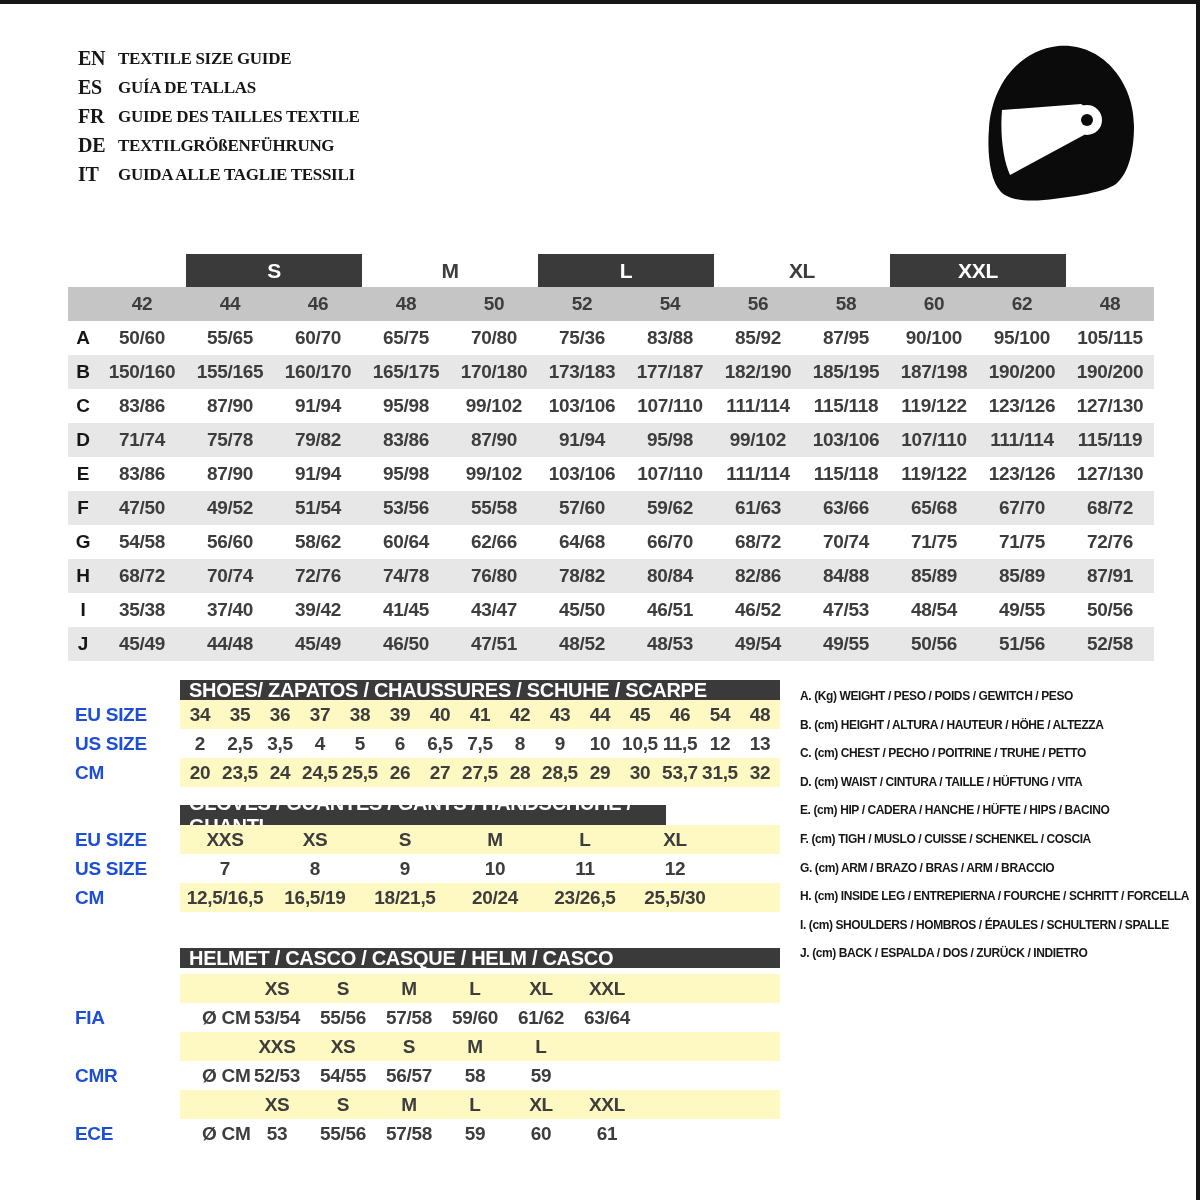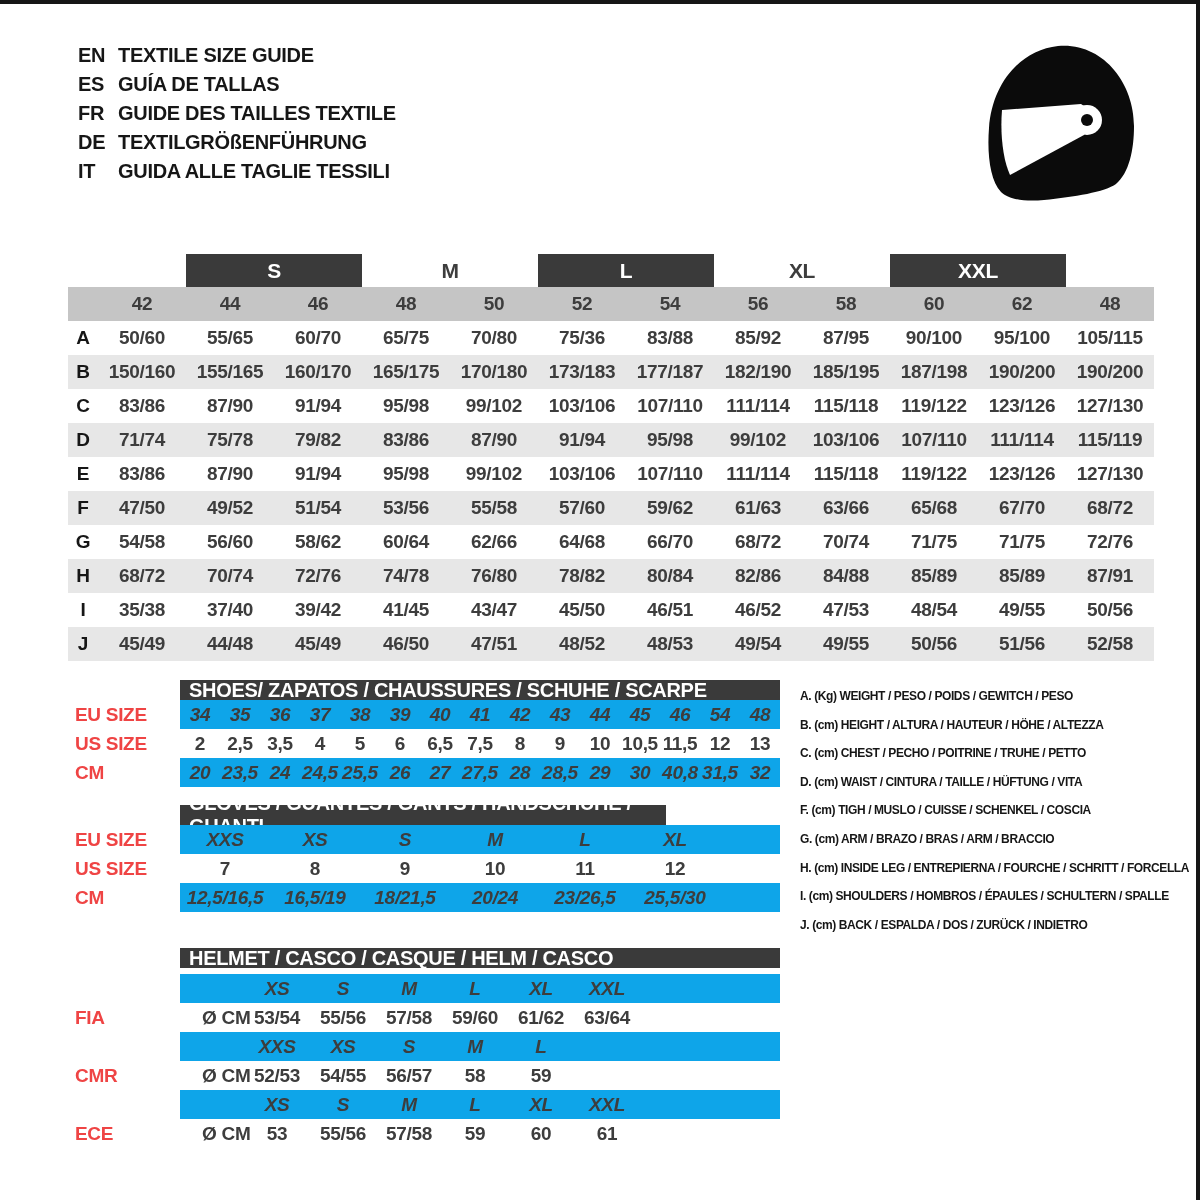--- a/index.html
+++ b/index.html
@@ -4,23 +4,23 @@
 <style>
   html,body{margin:0;padding:0;background:#fff;}
   .page{
     position:relative;width:1200px;height:1200px;background:#fff;overflow:hidden;
     box-sizing:border-box;border-top:4px solid #161616;border-right:4px solid #161616;
     font-family:"Liberation Sans","DejaVu Sans",sans-serif;color:#1c1c1c;
     letter-spacing:-0.3px;
   }
   
   .lang-block{position:absolute;left:78px;top:40px;}
-  .lang-row{display:flex;height:29px;align-items:flex-start;}
+  .lang-row{display:flex;height:29px;align-items:center;font-family:Liberation Serif, serif;}
   .lang-code{width:40px;font-weight:700;font-size:20px;color:#161616;}
-  .lang-title{font-weight:700;font-size:20px;color:#161616;}
+  .lang-title{font-weight:700;font-size:17px;color:#161616;}
   
   .helmet-icon{position:absolute;left:978px;top:36px;width:162px;height:164px;}
   
   .size-table{position:absolute;left:68px;top:250px;width:1086px;}
   .mt-grid{display:grid;grid-template-columns:30px repeat(12,88px);}
   .band-row{height:33px;}
   .band{display:flex;align-items:center;justify-content:center;
     font-weight:700;font-size:21px;color:#3d3d3d;}
   .band.dark{background:#3a3a3a;color:#fff;}
   .num-row{height:34px;background:#c5c5c5;}
@@ -30,23 +30,23 @@
     font-weight:700;font-size:19px;color:#3d3d3d;white-space:nowrap;}
   .cell.letter{color:#161616;}
   .cell.num{color:#3d3d3d;}
   
   .section{position:absolute;display:grid;grid-template-columns:105px 600px;}
   .sec-title{
     grid-column:2;height:20px;background:#3a3a3a;color:#fff;display:flex;align-items:center;
     padding-left:9px;font-weight:700;font-size:20px;box-sizing:border-box;
   }
   .sec-title.narrow{width:486px;}
-  .side-label{display:flex;align-items:center;font-weight:700;font-size:19px;color:#ef4444;}
+  .side-label{display:flex;align-items:center;font-weight:700;font-size:19px;color:#1d4ed8;}
   .srow{display:grid;height:29px;}
-  .srow.stripe{background:#0ea5e9;font-style:italic;}
+  .srow.stripe{background:#fef9c3;}
   .srow .cell{font-size:19px;}
   .shoes-grid{grid-template-columns:repeat(15,40px);}
   .gloves-grid{grid-template-columns:repeat(6,90px);}
   .helmet-grid{grid-template-columns:64px repeat(6,66px) 1fr;}
   .hgap{height:6px;grid-column:1 / span 2;}
   .cell.unit{justify-content:flex-start;padding-left:22px;color:#3d3d3d;}
   
   .legend{position:absolute;left:800px;top:678px;width:396px;}
   .legend-item{font-weight:700;font-size:12px;line-height:28.6px;color:#161616;letter-spacing:-0.4px;}
 </style>
@@ -316,21 +316,21 @@
           <div class="cell val">24</div>
           <div class="cell val">24,5</div>
           <div class="cell val">25,5</div>
           <div class="cell val">26</div>
           <div class="cell val">27</div>
           <div class="cell val">27,5</div>
           <div class="cell val">28</div>
           <div class="cell val">28,5</div>
           <div class="cell val">29</div>
           <div class="cell val">30</div>
-          <div class="cell val">40,8</div>
+          <div class="cell val">53,7</div>
           <div class="cell val">31,5</div>
           <div class="cell val">32</div>
         </div></div>
   </div>
 
   <div class="section" style="left:75px;top:801px;">
     <div class="sec-title narrow">GLOVES / GUANTES / GANTS / HANDSCHUHE / GUANTI</div>
     <div style="display:contents"><div class="side-label">EU SIZE</div><div class="srow gloves-grid stripe">
           <div class="cell val">XXS</div>
           <div class="cell val">XS</div>
@@ -404,20 +404,21 @@
           <div class="cell val">60</div>
           <div class="cell val">61</div>
         </div></div>
   </div>
 
   <div class="legend">
       <div class="legend-item">A. (Kg) WEIGHT / PESO / POIDS / GEWITCH / PESO</div>
       <div class="legend-item">B. (cm) HEIGHT / ALTURA / HAUTEUR / HÖHE / ALTEZZA</div>
       <div class="legend-item">C. (cm) CHEST / PECHO / POITRINE / TRUHE / PETTO</div>
       <div class="legend-item">D. (cm) WAIST / CINTURA / TAILLE / HÜFTUNG / VITA</div>
+      <div class="legend-item">E. (cm) HIP / CADERA / HANCHE / HÜFTE / HIPS / BACINO</div>
       <div class="legend-item">F. (cm) TIGH / MUSLO / CUISSE / SCHENKEL / COSCIA</div>
       <div class="legend-item">G. (cm) ARM / BRAZO / BRAS / ARM / BRACCIO</div>
       <div class="legend-item">H. (cm) INSIDE LEG / ENTREPIERNA / FOURCHE / SCHRITT / FORCELLA</div>
       <div class="legend-item">I. (cm) SHOULDERS / HOMBROS / ÉPAULES / SCHULTERN / SPALLE</div>
       <div class="legend-item">J. (cm) BACK / ESPALDA / DOS / ZURÜCK / INDIETRO</div>
     </div>
 
 </div>
 
 </body></html>

